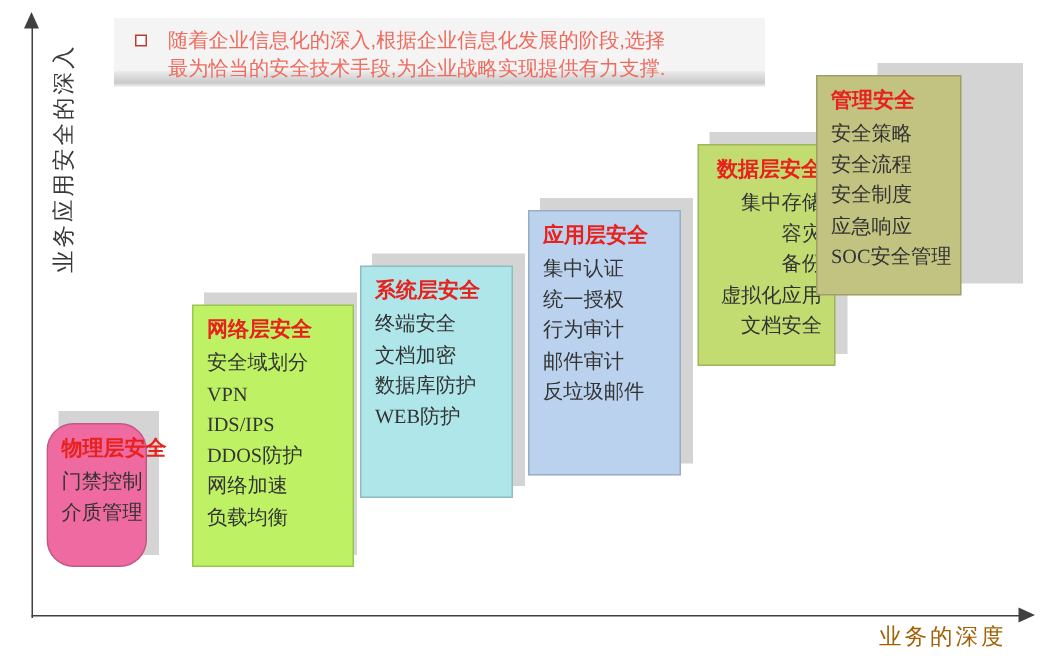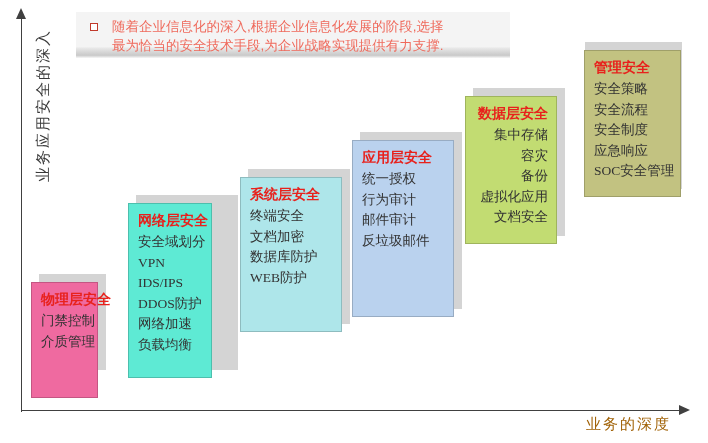--- a/index.html
+++ b/index.html
@@ -90,29 +90,29 @@
     <div id="callout-bullet"></div>
     <div id="callout-text">
       <div>随着企业信息化的深入,根据企业信息化发展的阶段,选择</div>
       <div>最为恰当的安全技术手段,为企业战略实现提供有力支撑.</div>
     </div>
   </div>
 
   <div id="steps-host">
       <div class="stair">
         <div class="shadow" style="left: 39px; top: 274px; width: 67px; height: 96px;"></div>
-        <div class="card" style="left: 31px; top: 282px; width: 67px; height: 116px; background: rgb(239, 106, 160);">
+        <div class="card" style="left: 31px; top: 282px; width: 67px; height: 96px; background: rgb(239, 106, 160); border-radius: 18px;">
           <div class="title">物理层安全</div>
           <div class="item">门禁控制</div>
           <div class="item">介质管理</div>
         </div>
       </div>
       <div class="stair">
         <div class="shadow" style="left: 136px; top: 195px; width: 102px; height: 175px;"></div>
-        <div class="card" style="left: 128px; top: 203px; width: 84px; height: 175px; background: #5eead4;">
+        <div class="card" style="left: 128px; top: 203px; width: 108px; height: 175px; background: #bef264;">
           <div class="title">网络层安全</div>
           <div class="item">安全域划分</div>
           <div class="item">VPN</div>
           <div class="item">IDS/IPS</div>
           <div class="item">DDOS防护</div>
           <div class="item">网络加速</div>
           <div class="item">负载均衡</div>
         </div>
       </div>
       <div class="stair">
@@ -122,40 +122,41 @@
           <div class="item">终端安全</div>
           <div class="item">文档加密</div>
           <div class="item">数据库防护</div>
           <div class="item">WEB防护</div>
         </div>
       </div>
       <div class="stair">
         <div class="shadow" style="left: 360px; top: 132px; width: 102px; height: 177px;"></div>
         <div class="card" style="left: 352px; top: 140px; width: 102px; height: 177px; background: rgb(186, 210, 238);">
           <div class="title">应用层安全</div>
+          <div class="item">集中认证</div>
           <div class="item">统一授权</div>
           <div class="item">行为审计</div>
           <div class="item">邮件审计</div>
           <div class="item">反垃圾邮件</div>
         </div>
       </div>
       <div class="stair">
         <div class="shadow" style="left: 473px; top: 88px; width: 92px; height: 148px;"></div>
         <div class="card" style="left: 465px; top: 96px; width: 92px; height: 148px; background: rgb(194, 220, 114); text-align: right;">
           <div class="title">数据层安全</div>
           <div class="item">集中存储</div>
           <div class="item">容灾</div>
           <div class="item">备份</div>
           <div class="item">虚拟化应用</div>
           <div class="item">文档安全</div>
         </div>
       </div>
       <div class="stair">
         <div class="shadow" style="left: 585px; top: 42px; width: 97px; height: 147px;"></div>
-        <div class="card" style="left: 584px; top: 50px; width: 97px; height: 147px; background: rgb(194, 194, 129);">
+        <div class="card" style="left: 544px; top: 50px; width: 97px; height: 147px; background: rgb(194, 194, 129);">
           <div class="title">管理安全</div>
           <div class="item">安全策略</div>
           <div class="item">安全流程</div>
           <div class="item">安全制度</div>
           <div class="item">应急响应</div>
           <div class="item">SOC安全管理</div>
         </div>
       </div>
     </div>
 

